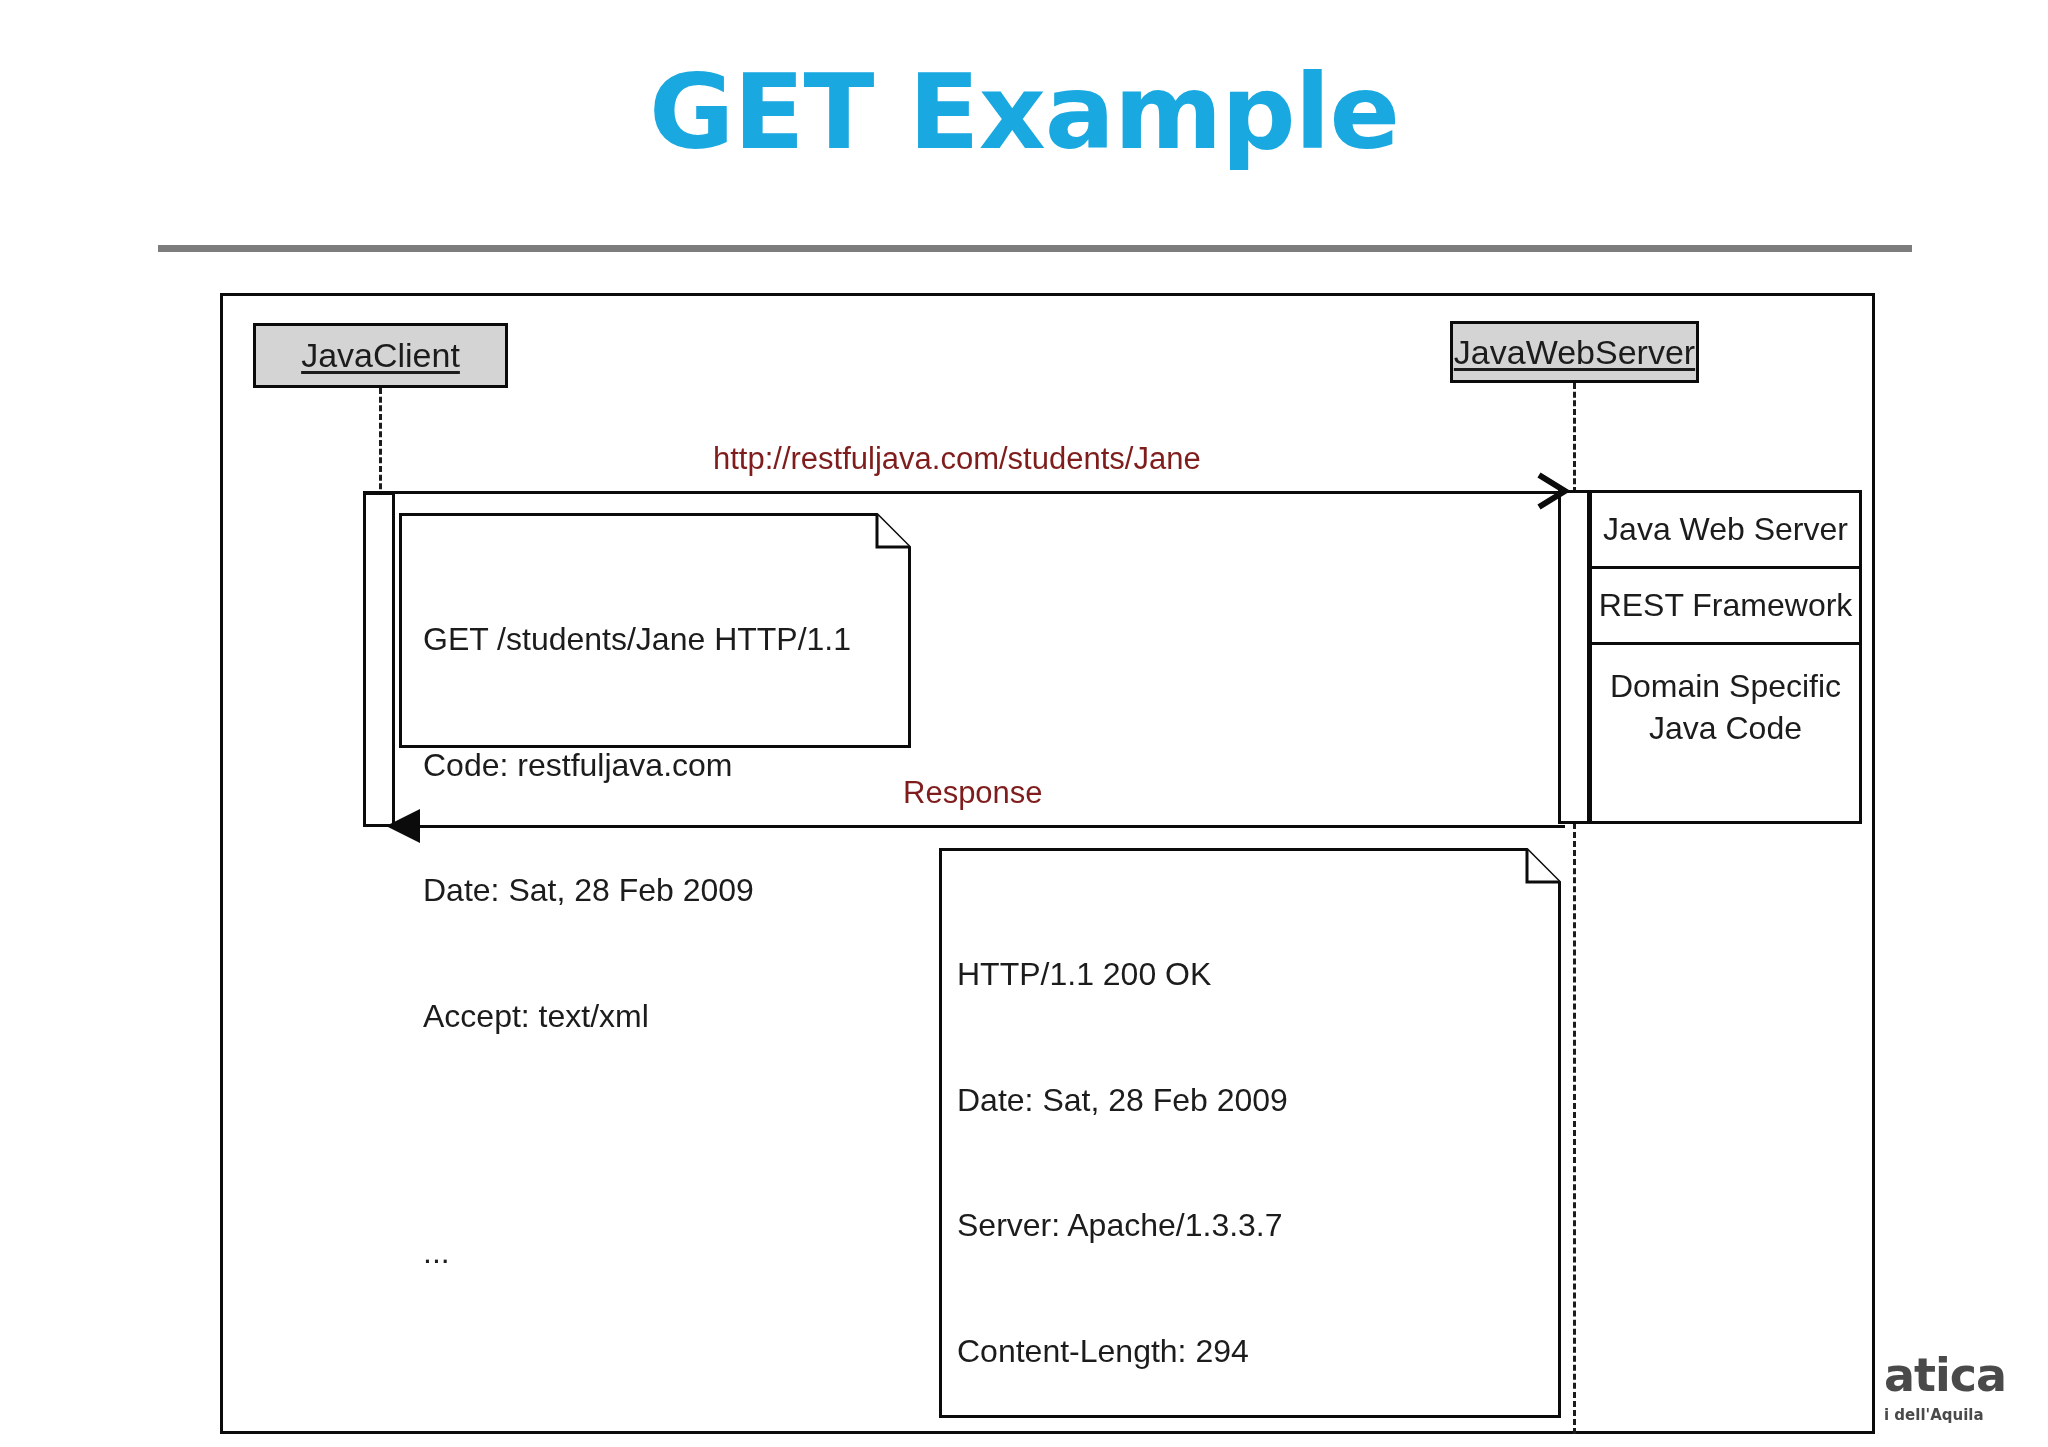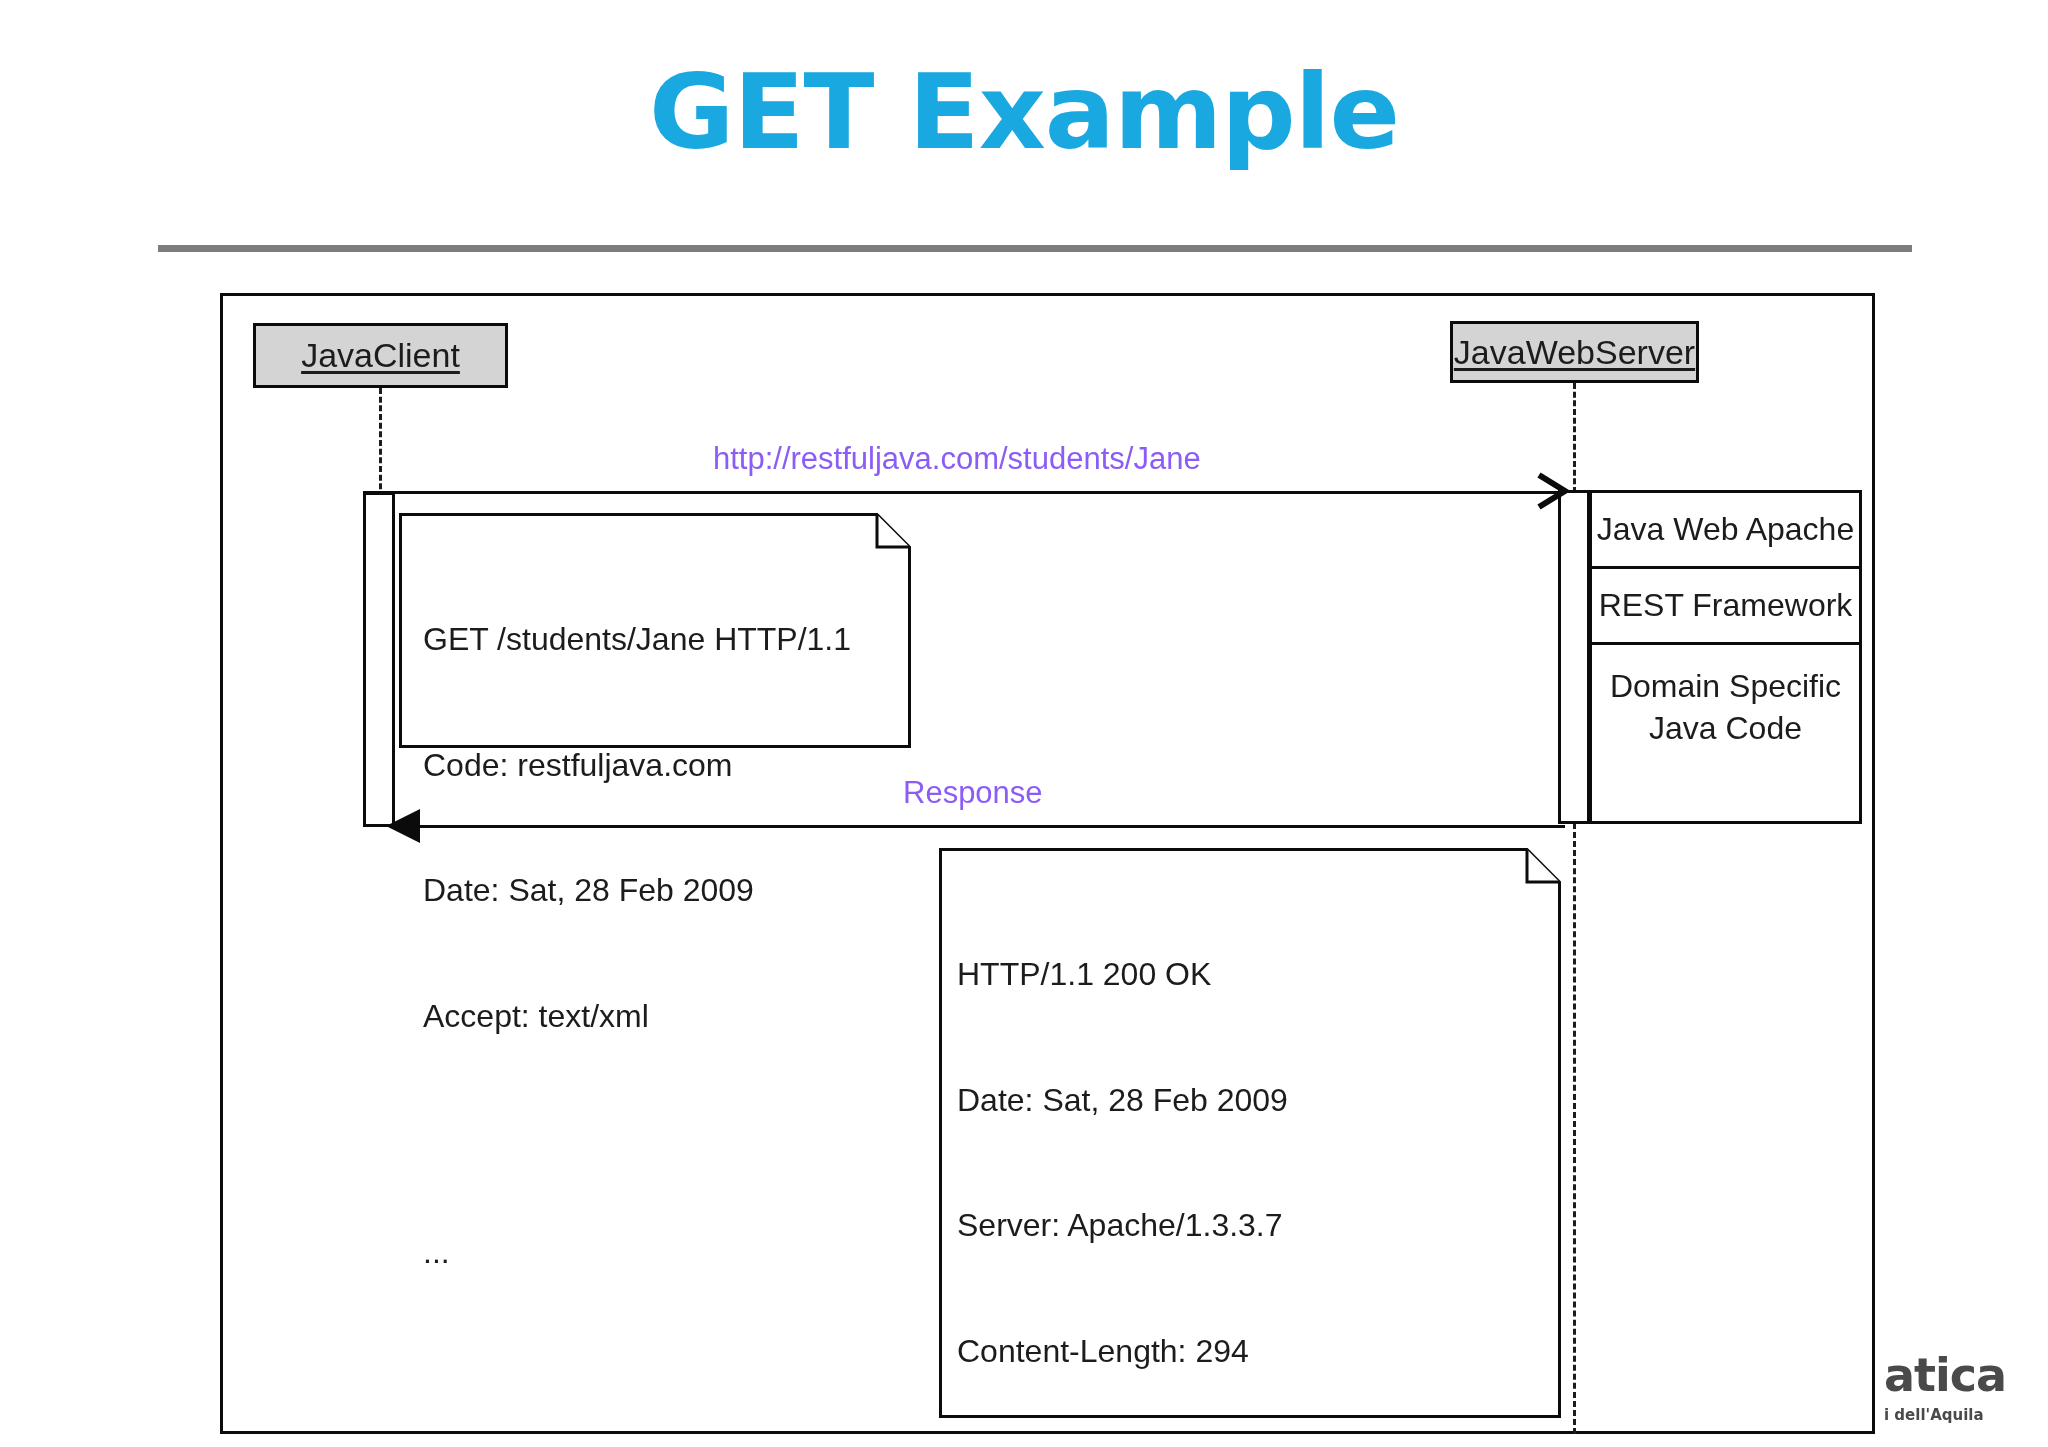--- a/index.html
+++ b/index.html
@@ -137,21 +137,21 @@
     width: 1200px;
   }
   #msg-response-line {
     left: 392px;
     top: 822px;
     width: 1170px;
   }
   .msg-label {
     position: absolute;
     font-size: 31px;
-    color: #8b5cf6;
+    color: #7f1d1d;
     white-space: nowrap;
   }
   #msg-request-label {
     left: 710px;
     top: 438px;
   }
   #msg-response-label {
     left: 900px;
     top: 772px;
   }
@@ -330,21 +330,21 @@
         
         
         
         
         
         
       </div>
     </div>
 
     <div id="server-stack" style="left:1366px; top:194px;">
-      <div id="stack-cell-0" class="stack-cell">Java Web Apache</div>
+      <div id="stack-cell-0" class="stack-cell">Java Web Server</div>
       <div id="stack-cell-1" class="stack-cell">REST Framework</div>
       <div id="stack-cell-2" class="stack-cell" style="white-space: pre-line;">Domain Specific
 Java Code</div>
     </div>
 
   </div>
 
   <div id="logo-watermark">
     <div id="logo-main">atica</div>
     <div id="logo-sub">i dell'Aquila</div>

